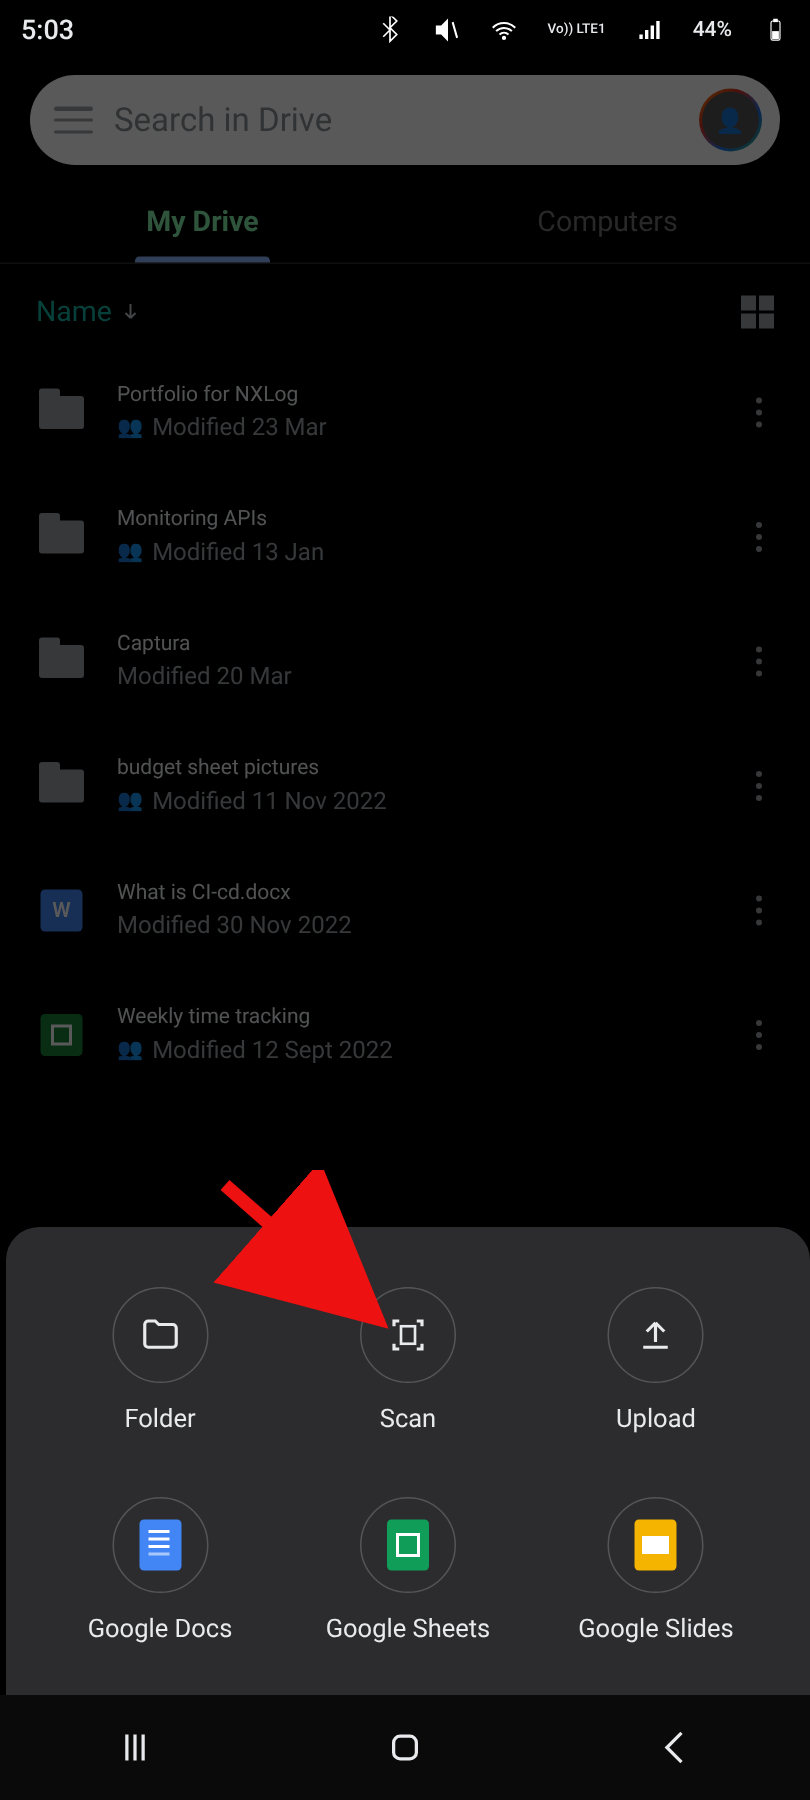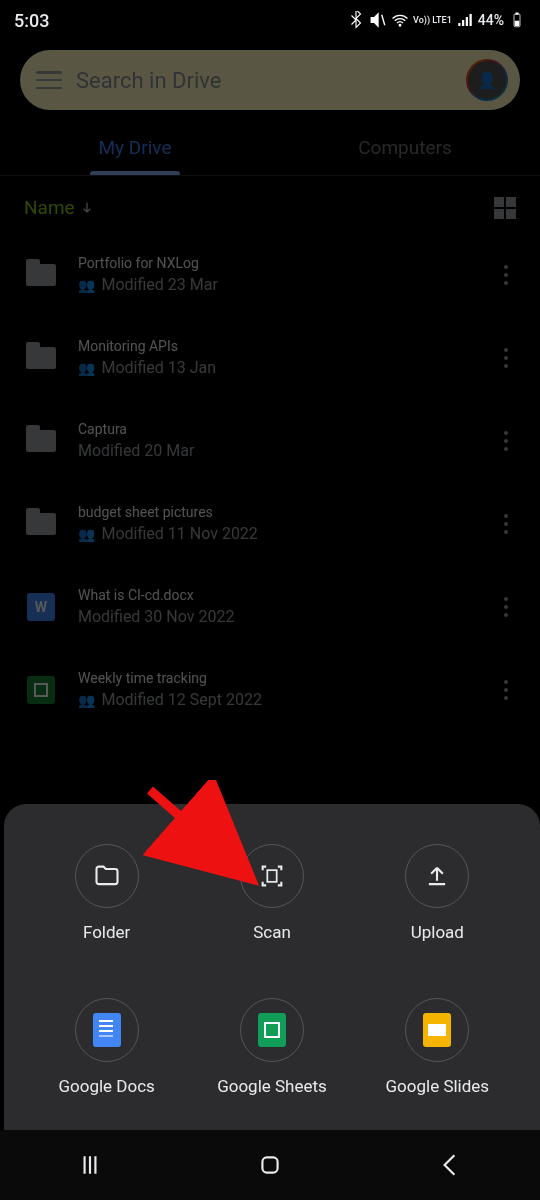--- a/index.html
+++ b/index.html
@@ -3,41 +3,41 @@
   <meta charset="utf-8">
   <style>
     * { margin:0; padding:0; box-sizing:border-box; font-family:-apple-system,Roboto,Arial,sans-serif; }
     body { width:540px; height:1200px; background:#000; color:#e8eaed; position:relative; overflow:hidden; }
 
     
     .dim { opacity:.35; pointer-events:none; }
 
     
     .status-bar { height:40px; display:flex; justify-content:space-between; align-items:center; padding:0 14px; font-size:18px; font-weight:500; }
-    .status-right { display:flex; align-items:center; gap:4px; font-size:14px; }
+    .status-right { display:flex; align-items:center; gap:20px; font-size:14px; }
     .status-right svg, .status-right .ico { width:18px; height:18px; fill:#fff; }
 
     
     .search-row { padding:10px 20px; }
-    .search-pill { background:#fef9c3; border-radius:30px; height:60px; display:flex; align-items:center; padding:0 12px 0 16px; gap:14px; }
+    .search-pill { background:#ffffff; border-radius:30px; height:60px; display:flex; align-items:center; padding:0 12px 0 16px; gap:14px; }
     .hamburger { width:26px; height:18px; display:flex; flex-direction:column; justify-content:space-between; }
     .hamburger span { height:2.5px; background:#9aa0a6; border-radius:2px; }
     .search-text { flex:1; color:#8a8f94; font-size:22px; }
     .avatar { width:42px; height:42px; border-radius:50%; background:linear-gradient(135deg,#f28b00,#d93025,#1a73e8,#34a853); padding:2px; }
     .avatar-inner { width:100%; height:100%; border-radius:50%; background:#555 center/cover; display:flex; align-items:center; justify-content:center; }
 
     
     .tabs { display:flex; height:56px; border-bottom:1px solid #2c2c2c; }
     .tab { flex:1; display:flex; align-items:center; justify-content:center; font-size:19px; color:#737373; position:relative; }
-    .tab.active { color:#3b82f6; font-weight:400; }
+    .tab.active { color:#86efac; font-weight:700; }
     .tab.active::after { content:""; position:absolute; bottom:0; width:90px; height:4px; background:#8ab4f8; border-radius:3px 3px 0 0; }
 
     
     .sort-row { display:flex; align-items:center; justify-content:space-between; padding:20px 24px 14px; }
-    .sort-label { display:flex; align-items:center; gap:4px; color:#84cc16; font-size:19px; }
+    .sort-label { display:flex; align-items:center; gap:4px; color:#14b8a6; font-size:19px; }
     .sort-label svg { width:16px; height:16px; fill:#c4c7c9; }
     .grid-toggle { width:22px; height:22px; display:grid; grid-template-columns:1fr 1fr; grid-gap:2px; }
     .grid-toggle span { background:#9aa0a6; }
 
     
     .file-list { padding:0 18px; }
     .file-item { display:flex; align-items:center; gap:20px; padding:22px 6px; }
     .file-icon { width:34px; height:34px; display:flex; align-items:center; justify-content:center; }
     .folder-shape { width:30px; height:22px; background:#9aa0a6; border-radius:2px; position:relative; }
     .folder-shape::before { content:""; position:absolute; top:-5px; left:0; width:14px; height:6px; background:#9aa0a6; border-radius:2px 2px 0 0; }
@@ -45,21 +45,21 @@
     .sheet-shape { width:28px; height:28px; background:#188038; border-radius:3px; display:flex; align-items:center; justify-content:center; }
     .sheet-shape::before { content:""; width:14px; height:14px; border:2px solid #fff; box-sizing:border-box; }
     .file-info { flex:1; }
     .file-name { font-size:14px; color:#e8eaed; margin-bottom:4px; }
     .file-meta { font-size:16px; color:#9aa0a6; display:flex; align-items:center; gap:6px; }
     .shared-ico { font-size:14px; }
     .more-dots { width:20px; display:flex; flex-direction:column; align-items:center; gap:4px; }
     .more-dots span { width:4px; height:4px; border-radius:50%; background:#9aa0a6; }
 
     
-    .sheet { position:absolute; bottom:70px; left:4px; right:0; background:#2c2c2e; border-radius:22px 22px 0 0; padding:40px 20px 34px; display:grid; grid-template-columns:repeat(3,1fr); row-gap:56px; }
+    .sheet { position:absolute; bottom:70px; left:4px; right:0; background:#2c2c2e; border-radius:22px 22px 0 0; padding:40px 20px 34px; display:grid; grid-template-columns:repeat(3,1fr); row-gap:42px; }
     .action { display:flex; flex-direction:column; align-items:center; gap:14px; }
     .action-circle { width:64px; height:64px; border-radius:50%; border:1.5px solid #555; display:flex; align-items:center; justify-content:center; }
     .action-circle svg { width:28px; height:28px; fill:#e8eaed; }
     .action-label { font-size:17px; color:#e8eaed; }
     .docs-i { width:28px; height:34px; background:#4285f4; border-radius:3px; position:relative; }
     .docs-i::before { content:""; position:absolute; left:6px; top:7px; width:14px; height:2px; background:#fff; box-shadow:0 5px 0 #fff,0 10px 0 #fff,0 15px 0 #a8c7fa; }
     .sheets-i { width:28px; height:34px; background:#0f9d58; border-radius:3px; display:flex; align-items:center; justify-content:center; }
     .sheets-i::before { content:""; width:16px; height:16px; border:2px solid #fff; box-sizing:border-box; position:relative; }
     .slides-i { width:28px; height:34px; background:#f4b400; border-radius:3px; display:flex; align-items:center; justify-content:center; }
     .slides-i::before { content:""; width:18px; height:12px; background:#fff; }

